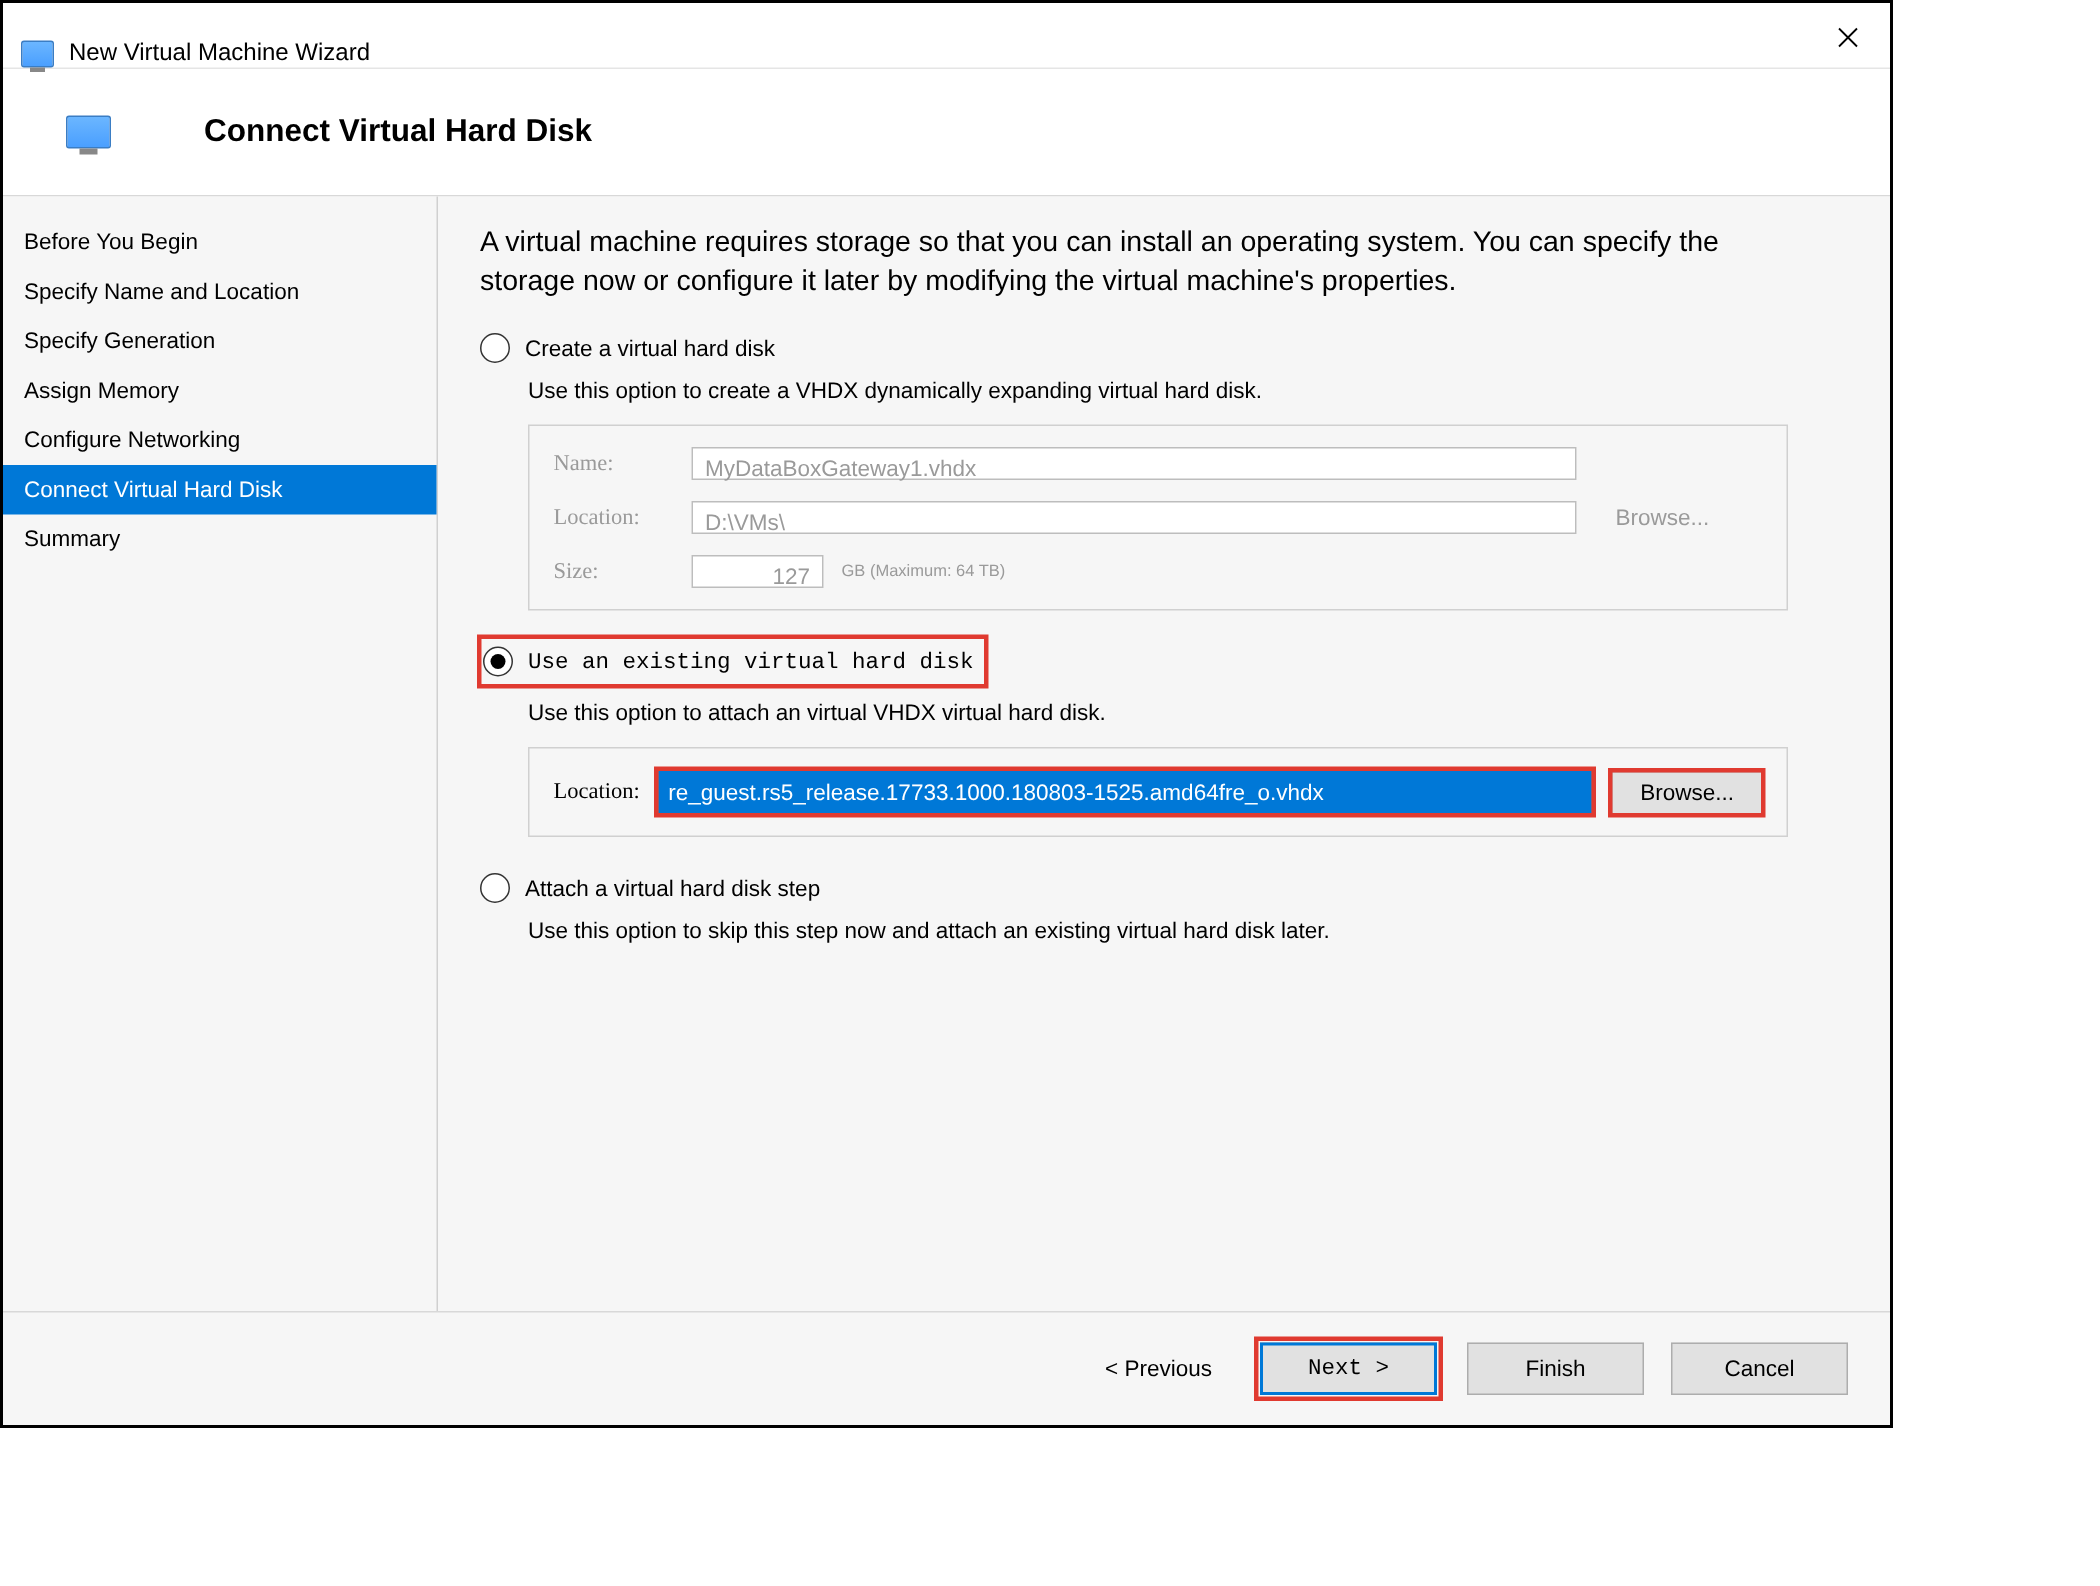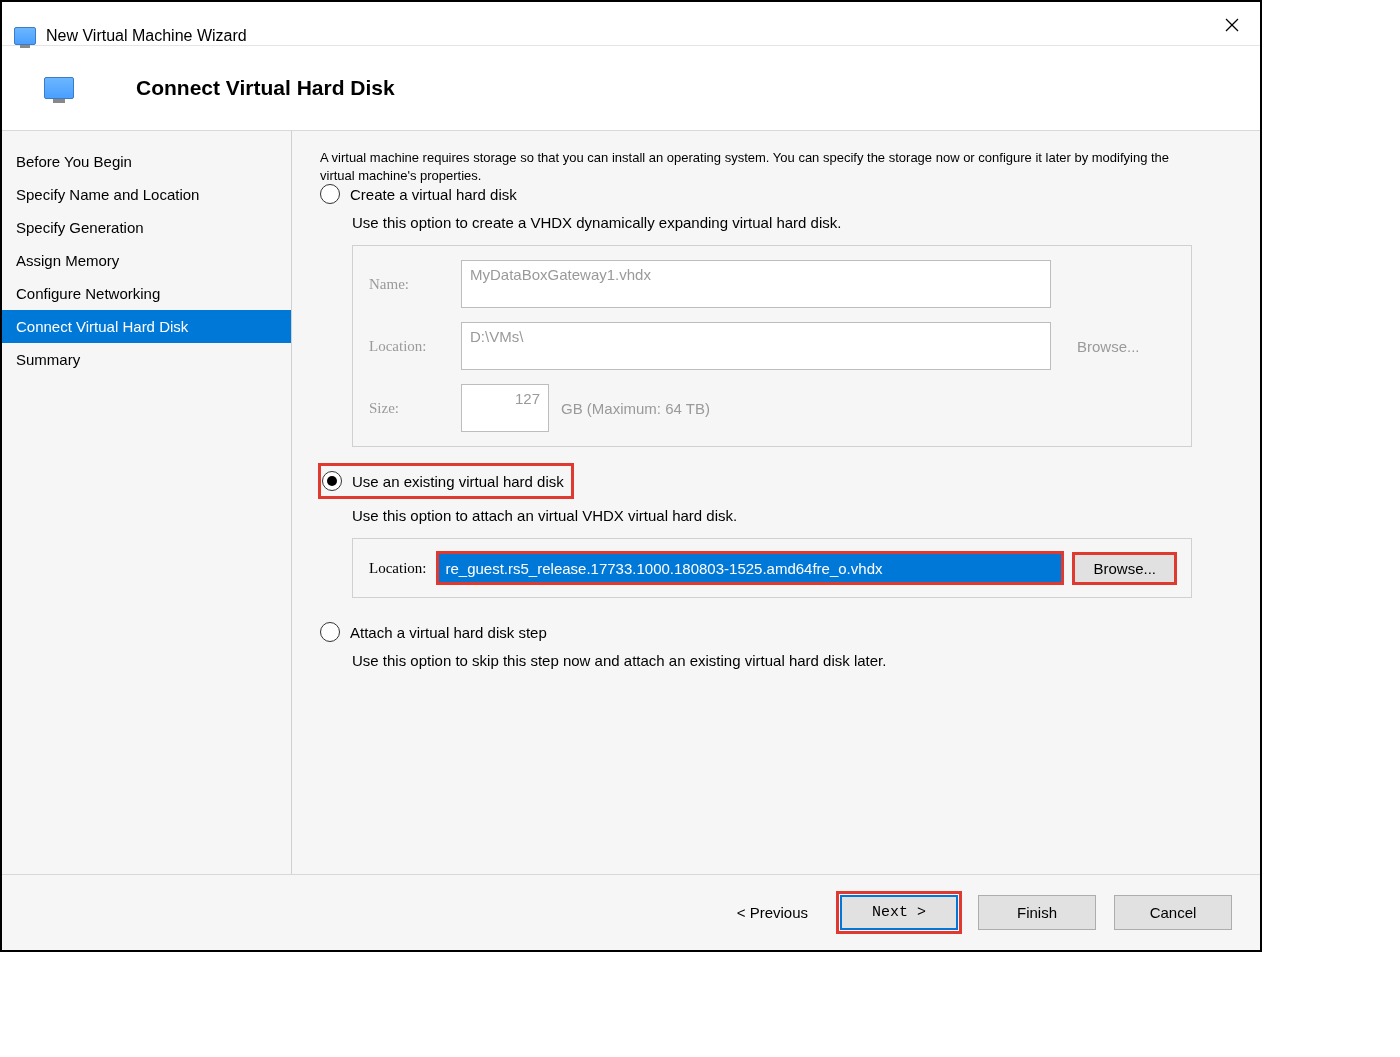--- a/index.html
+++ b/index.html
@@ -87,21 +87,21 @@
   .sidebar-item.selected {
     background: #0078d7;
     color: #fff;
   }
 
   .main {
     flex: 1;
     padding: 18px 28px 18px 28px;
     position: relative;
   }
-  .description { font-size: 13px; line-height: 1.35; max-width: 880px;}
+  .description { font-size: 19px; line-height: 1.35; margin-bottom: 22px; max-width: 880px;}
 
   .option-block { margin-bottom: 12px; }
   .option-header {
     display: flex;
     align-items: center;
     gap: 10px;
     margin-bottom: 10px;
   }
   .radio {
     width: 20px; height: 20px; border-radius: 50%;
@@ -122,34 +122,35 @@
     padding: 14px 16px;
     margin-bottom: 18px;
     max-width: 840px;
   }
   .field-row { display: flex; align-items: center; gap: 12px; margin-bottom: 14px; }
   .field-row:last-child { margin-bottom: 0; }
   .field-label { width: 80px; font-size: 15px; font-family: Liberation Serif, serif; }
   .field-label.disabled, .disabled-text { color: #9a9a9a; }
   .text-input {
     border: 1px solid #bdbdbd; background:#fff;
-    padding: 5px 8px; font-size: 15px; height: 48px;
+    padding: 5px 8px; font-size: 15px; height: 22px;
   }
   .text-input.disabled { color:#9a9a9a; background:#fff; }
   .text-input.wide { flex: 1; max-width: 590px; }
   .text-input.small { width: 88px; text-align: right; }
-  .gb-text { font-size: 15px; }
+  .gb-text { font-size: 11px; }
   .browse-link { color:#9a9a9a; font-size:15px; margin-left:14px; }
 
   
   .hl-red { outline: 3px solid #e03a30; outline-offset: -1px; }
   .hl-blue { outline: 2px solid #0078d7; outline-offset: -2px; font-family: Liberation Mono, monospace; }
   .option2-header-wrap {
     display:inline-flex; align-items:center; gap:10px;
     padding: 6px 8px 6px 2px;
+    font-family: Liberation Mono, monospace;
   }
   .loc-row-wrap {
     display:flex; align-items:center; gap:12px;
     padding: 14px 16px;
     border:1px solid #d0d0d0;
     margin-left:32px;
     max-width:840px;
     margin-bottom:24px;
   }
   .loc-input-wrap { flex:1; }

